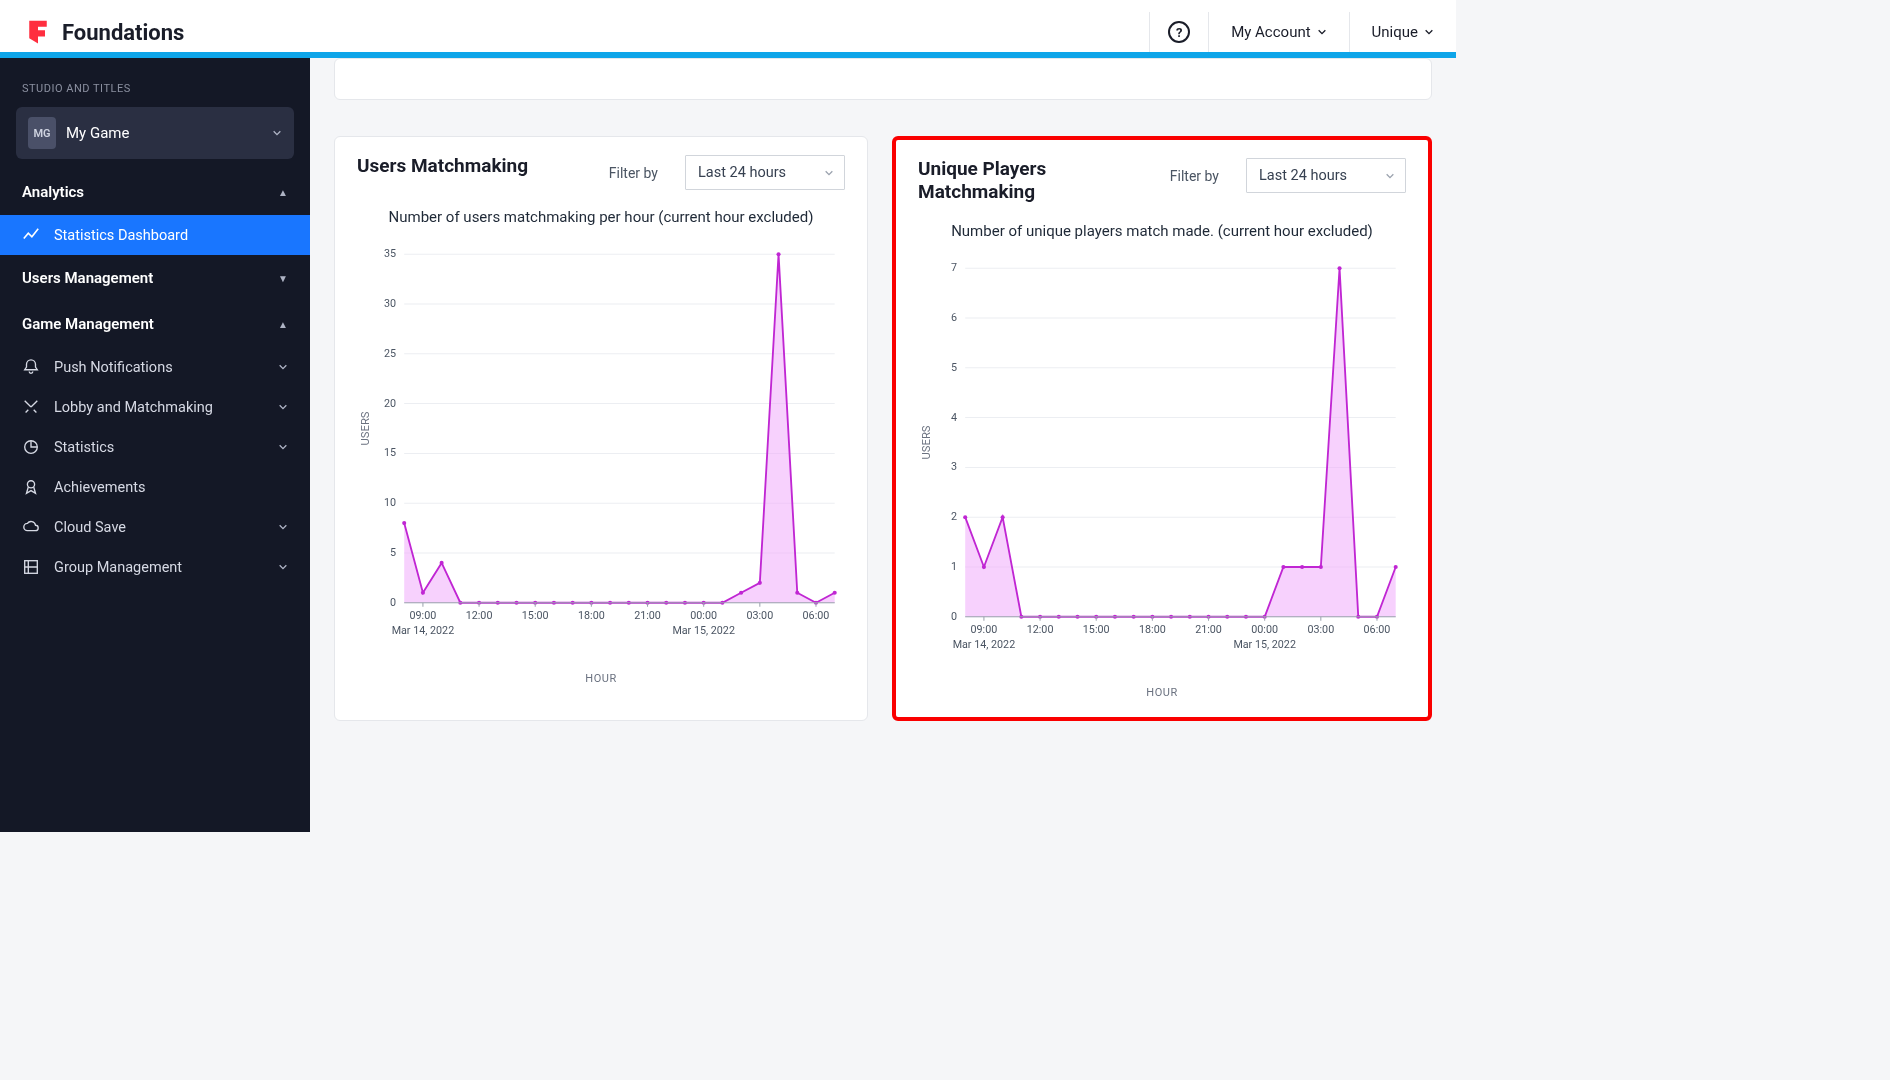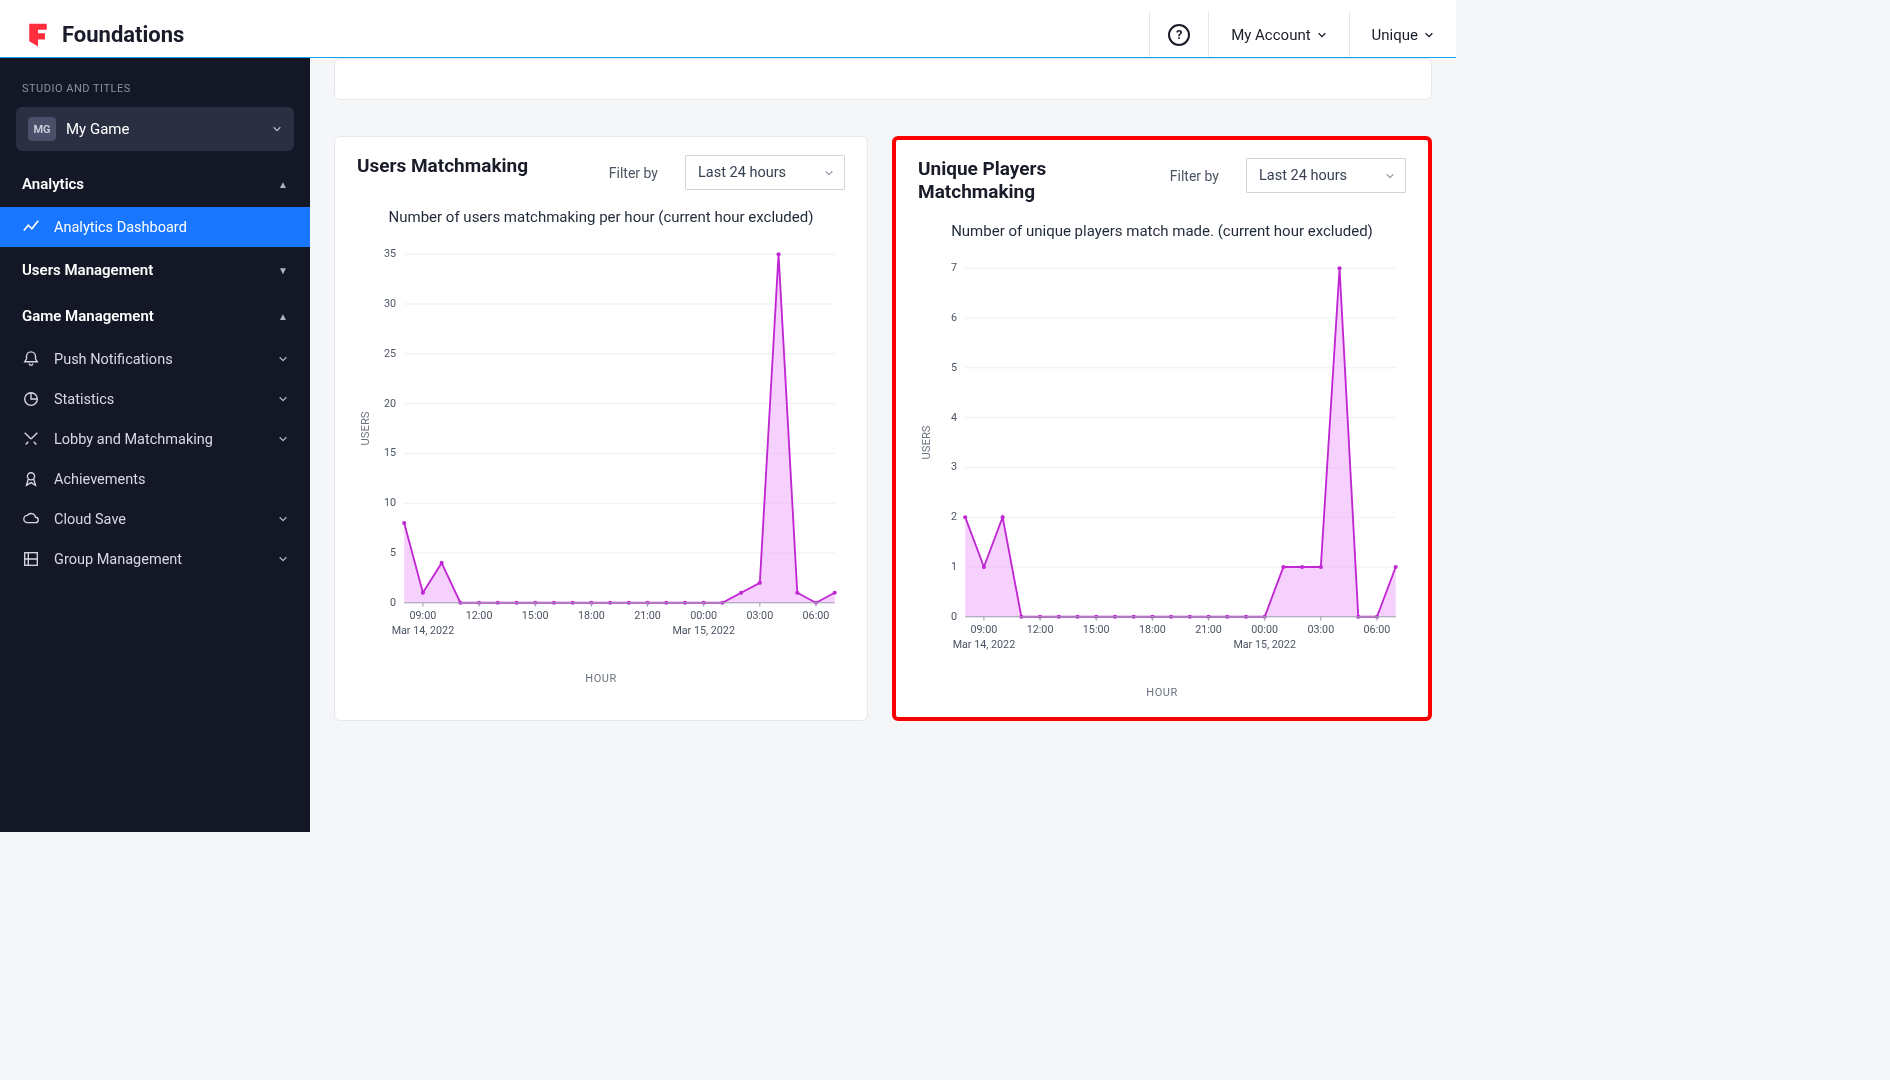--- a/index.html
+++ b/index.html
@@ -1,30 +1,30 @@
 <!DOCTYPE html>
 <html><head>
 <meta charset="utf-8">
 <style>
 * { margin:0; padding:0; box-sizing:border-box; font-family:-apple-system,BlinkMacSystemFont,"Segoe UI",Roboto,sans-serif; }
 body { background:#f5f6f8; color:#1a1d29; overflow:hidden; }
 .app { display:flex; flex-direction:column; height:832px; width:1456px; }
-.topbar { display:flex; align-items:center; justify-content:space-between; height:58px; background:#fff; border-bottom:1px solid #0ea5e9; padding:12px 0 0 24px; }
+.topbar { display:flex; align-items:center; justify-content:space-between; height:58px; background:#fff; border-bottom:6px solid #0ea5e9; padding:12px 0 0 24px; }
 .brand { display:flex; align-items:center; gap:10px; font-weight:700; font-size:22px; }
 .brand-logo { width:28px; height:28px; }
 .top-actions { display:flex; align-items:stretch; height:100%; }
 .top-btn { display:flex; align-items:center; gap:6px; padding:0 22px; border-left:1px solid #e5e7eb; font-size:15px; cursor:pointer; color:#1a1d29; }
 .top-btn.iconbtn { padding:0 18px; }
 .help-circle { width:22px; height:22px; border:2px solid #1a1d29; border-radius:50%; display:flex; align-items:center; justify-content:center; font-size:13px; font-weight:700; }
 .chev { width:10px; height:10px; }
 .body { display:flex; flex:1; min-height:0; }
 .sidebar { width:310px; background:#141826; color:#fff; display:flex; flex-direction:column; padding-top:14px; }
 .side-label { font-size:11px; letter-spacing:.5px; color:#8b90a0; padding:10px 22px 8px; }
 .game-select { margin:4px 16px 10px; background:#2a2f42; border-radius:6px; padding:10px 12px; display:flex; align-items:center; gap:10px; cursor:pointer; }
-.game-badge { width:28px; height:24px; background:#4a5068; border-radius:4px; display:flex; align-items:center; justify-content:center; font-size:11px; font-weight:600; color:#cfd3e0; }
+.game-badge { width:28px; height:32px; background:#4a5068; border-radius:4px; display:flex; align-items:center; justify-content:center; font-size:11px; font-weight:600; color:#cfd3e0; }
 .game-name { flex:1; font-size:15px; color:#fff; }
 .side-section { font-size:15px; font-weight:600; padding:14px 22px; display:flex; align-items:center; justify-content:space-between; cursor:pointer; }
 .side-section .tri { font-size:10px; color:#aeb3c4; }
 .side-item { display:flex; align-items:center; gap:14px; padding:11px 22px; font-size:14.5px; color:#d6d9e4; cursor:pointer; }
 .side-item.active { background:#1976ff; color:#fff; }
 .side-item .sub-chev { margin-left:auto; }
 .side-icon { width:18px; height:18px; flex-shrink:0; display:flex; align-items:center; justify-content:center; }
 .main { flex:1; overflow:auto; padding:0 24px 24px; }
 .spacer-card { height:42px; background:#fff; border:1px solid #e5e7eb; border-radius:6px; margin-bottom:36px; }
 .panels { display:flex; gap:24px; }
@@ -90,21 +90,21 @@
       <div class="side-section">
         <span>Analytics</span>
         <span class="tri">▲</span>
       </div>
       <div class="side-item active">
         <span class="side-icon">
             <svg viewBox="0 0 20 20" width="18" height="18">
               <path d="M2 14l5-6 4 4 7-9" stroke="#fff" stroke-width="1.8" fill="none"></path>
             </svg>
           </span>
-        <span>Analytics Dashboard</span>
+        <span>Statistics Dashboard</span>
       </div>
 
       <div class="side-section">
         <span>Users Management</span>
         <span class="tri">▼</span>
       </div>
 
       <div class="side-section">
         <span>Game Management</span>
         <span class="tri">▲</span>
@@ -116,36 +116,36 @@
             </svg>
           </span>
         <span>Push Notifications</span>
         <svg class="chev sub-chev" viewBox="0 0 12 12" width="10" height="10">
             <path d="M2 4l4 4 4-4" stroke="#aeb3c4" stroke-width="1.6" fill="none"></path>
           </svg>
       </div>
       <div class="side-item">
         <span class="side-icon">
             <svg viewBox="0 0 20 20" width="18" height="18">
+              <path d="M3 3l7 7M17 3l-7 7M4 16l3-3m9 3l-3-3" stroke="#d6d9e4" stroke-width="1.5" fill="none"></path>
+            </svg>
+          </span>
+        <span>Lobby and Matchmaking</span>
+        <svg class="chev sub-chev" viewBox="0 0 12 12" width="10" height="10">
+            <path d="M2 4l4 4 4-4" stroke="#aeb3c4" stroke-width="1.6" fill="none"></path>
+          </svg>
+      </div>
+      <div class="side-item">
+        <span class="side-icon">
+            <svg viewBox="0 0 20 20" width="18" height="18">
               <circle cx="10" cy="10" r="7" stroke="#d6d9e4" stroke-width="1.5" fill="none"></circle>
               <path d="M10 3v7h7" stroke="#d6d9e4" stroke-width="1.5" fill="none"></path>
             </svg>
           </span>
         <span>Statistics</span>
-        <svg class="chev sub-chev" viewBox="0 0 12 12" width="10" height="10">
-            <path d="M2 4l4 4 4-4" stroke="#aeb3c4" stroke-width="1.6" fill="none"></path>
-          </svg>
-      </div>
-      <div class="side-item">
-        <span class="side-icon">
-            <svg viewBox="0 0 20 20" width="18" height="18">
-              <path d="M3 3l7 7M17 3l-7 7M4 16l3-3m9 3l-3-3" stroke="#d6d9e4" stroke-width="1.5" fill="none"></path>
-            </svg>
-          </span>
-        <span>Lobby and Matchmaking</span>
         <svg class="chev sub-chev" viewBox="0 0 12 12" width="10" height="10">
             <path d="M2 4l4 4 4-4" stroke="#aeb3c4" stroke-width="1.6" fill="none"></path>
           </svg>
       </div>
       <div class="side-item">
         <span class="side-icon">
             <svg viewBox="0 0 20 20" width="18" height="18">
               <circle cx="10" cy="7" r="4" stroke="#d6d9e4" stroke-width="1.5" fill="none"></circle>
               <path d="M7 10l-2 7 5-3 5 3-2-7" stroke="#d6d9e4" stroke-width="1.5" fill="none"></path>
             </svg>

